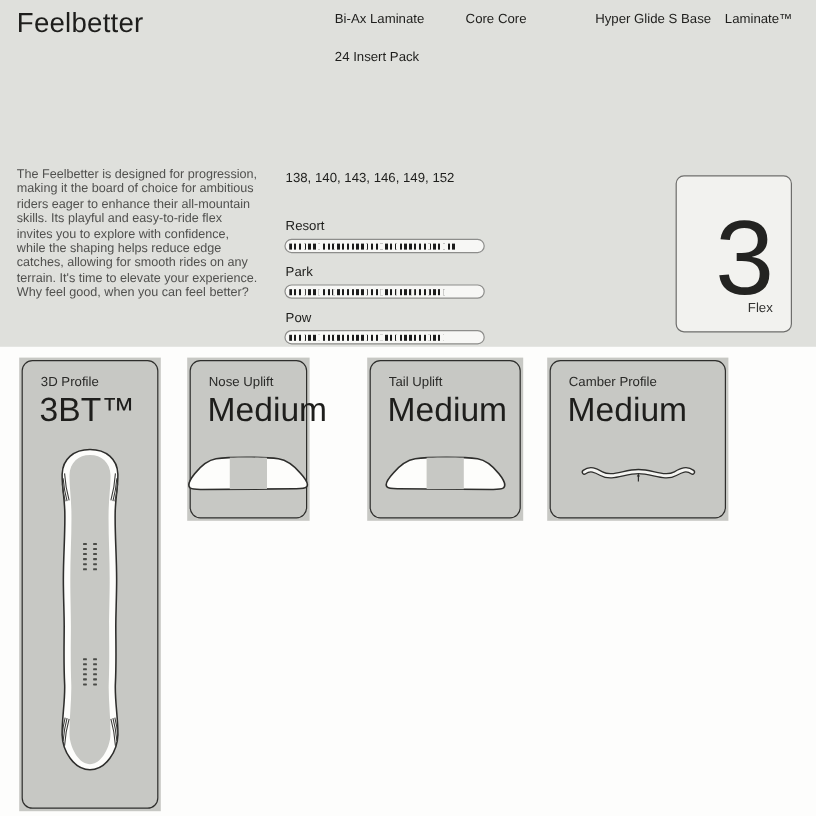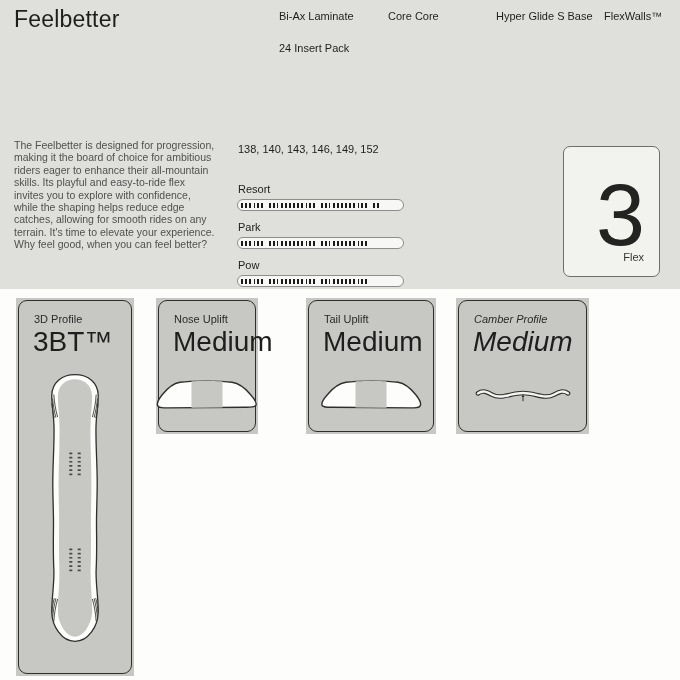--- a/index.html
+++ b/index.html
@@ -39,39 +39,39 @@
 
   
   .card{position:absolute;background:var(--card-bg);padding:2px;box-sizing:border-box;}
   .card-inner{position:relative;width:100%;height:100%;box-sizing:border-box;
     border:1.3px solid var(--outline);border-radius:9px;}
   .card-label{position:absolute;left:15px;top:12px;font-size:11px;color:#2a2a28;white-space:nowrap;}
   .card-value{position:absolute;left:14px;top:25px;font-size:28px;color:var(--ink);white-space:nowrap;}
   .card-3d{left:16px;top:298px;width:118px;height:378px;}
   .card-nose{left:156px;top:298px;width:102px;height:136px;}
   .card-tail{left:306px;top:298px;width:130px;height:136px;}
-  .card-camber{left:456px;top:298px;width:133px;height:136px;font-style:italic;}
+  .card-camber{left:456px;top:298px;width:151px;height:136px;}
 
   .board-illu{position:absolute;left:50%;transform:translateX(-50%);top:72px;}
   .tip-illu{position:absolute;left:50%;transform:translateX(-50%);top:76px;}
   .tip-illu.mirrored{transform:translateX(-50%) scaleX(-1);}
   .camber-illu{position:absolute;left:50%;transform:translateX(-50%);top:85px;}
 </style>
 </head>
 <body>
 
 <div class="page">
 
   <div class="hero">
     <div class="product-title">Feelbetter</div>
 
     <span class="feat r1 c1">Bi-Ax Laminate</span>
     <span class="feat r1 c2">Core Core</span>
     <span class="feat r1 c3">Hyper Glide S Base</span>
-    <span class="feat r1 c4">FlexWalls™</span>
+    <span class="feat r1 c4">Laminate™</span>
     <span class="feat r2 c1">24 Insert Pack</span>
 
     <div class="product-description">The Feelbetter is designed for progression, making it the board of choice for ambitious riders eager to enhance their all-mountain skills. Its playful and easy-to-ride flex invites you to explore with confidence, while the shaping helps reduce edge catches, allowing for smooth rides on any terrain. It's time to elevate your experience. Why feel good, when you can feel better?</div>
 
     <div class="size-list">138, 140, 143, 146, 149, 152</div>
 
     <div class="ratings">
       <div class="rating-group">
         <div class="rating-label">Resort</div>
         <div class="rating-bar">

